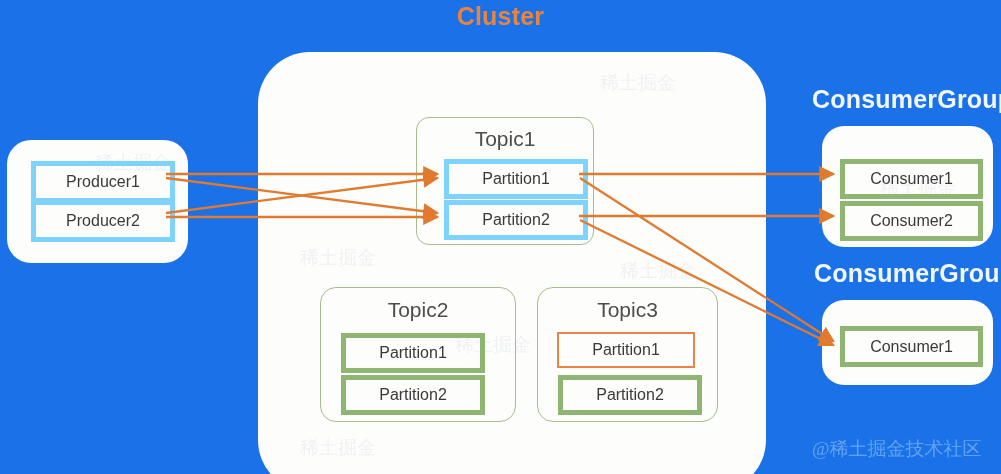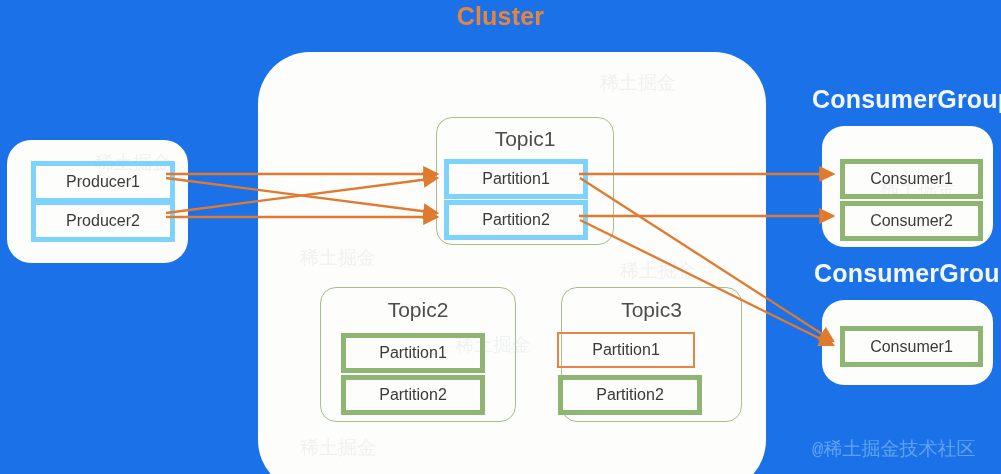--- a/index.html
+++ b/index.html
@@ -76,23 +76,23 @@
     border-radius: 22px;
   }
 
   
   .topic-box {
     position: absolute;
     border: 1px solid #A6BE8F;
     border-radius: 16px;
     background: transparent;
   }
-  #topic1-box { left: 436px; top: 117px; width: 176px; height: 126px; }
+  #topic1-box { left: 416px; top: 117px; width: 176px; height: 126px; border-radius: 13px; }
   #topic2-box { left: 320px; top: 287px; width: 178px; height: 133px; padding-left: 16px; }
-  #topic3-box { left: 537px; top: 287px; width: 179px; height: 133px; margin-left: 24px; }
+  #topic3-box { left: 537px; top: 287px; width: 179px; height: 133px; }
 
   .topic-label {
     position: absolute;
     left: 0; right: 0;
     text-align: center;
     font-size: 21px;
     color: #4D4D4D;
     white-space: nowrap;
   }
   #topic1-box .topic-label { top: 9px; }
@@ -151,21 +151,21 @@
     font-family: "DejaVu Sans", sans-serif;
     text-align: right;
   }
   #wm-main {
     position: absolute;
     left: 812px;
     top: 436px;
     font-size: 19px;
     color: #5FA3F0;
     white-space: nowrap;
-    font-family: Liberation Mono, monospace;
+    font-family: Liberation Serif, serif;
   }
 </style>
 </head>
 <body>
 
 <div id="stage">
 
   <div class="panel" id="cluster-panel"></div>
 
   <div class="panel" id="producer-panel"></div>

